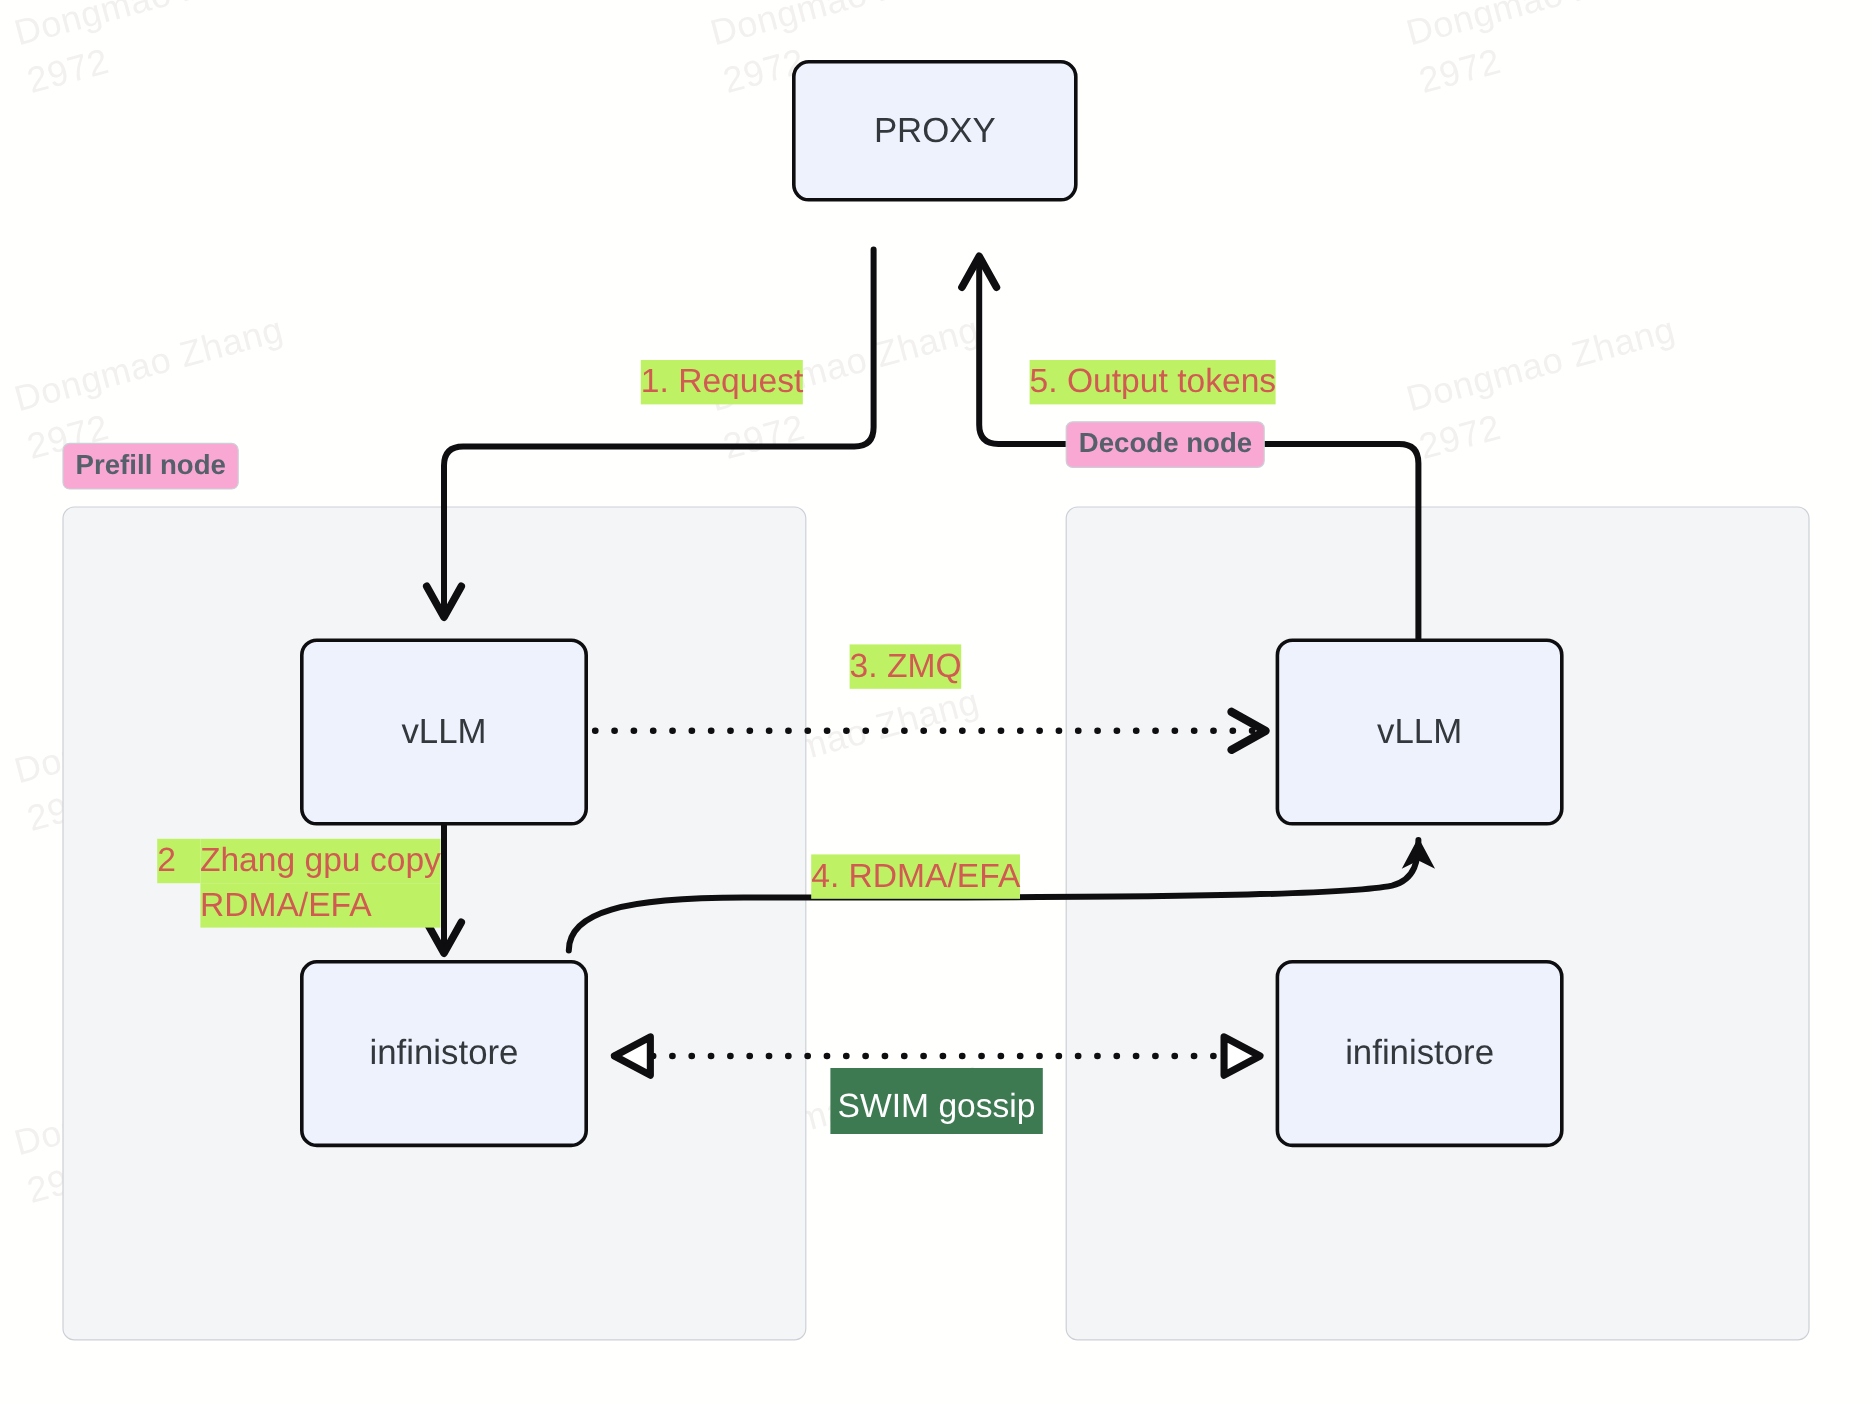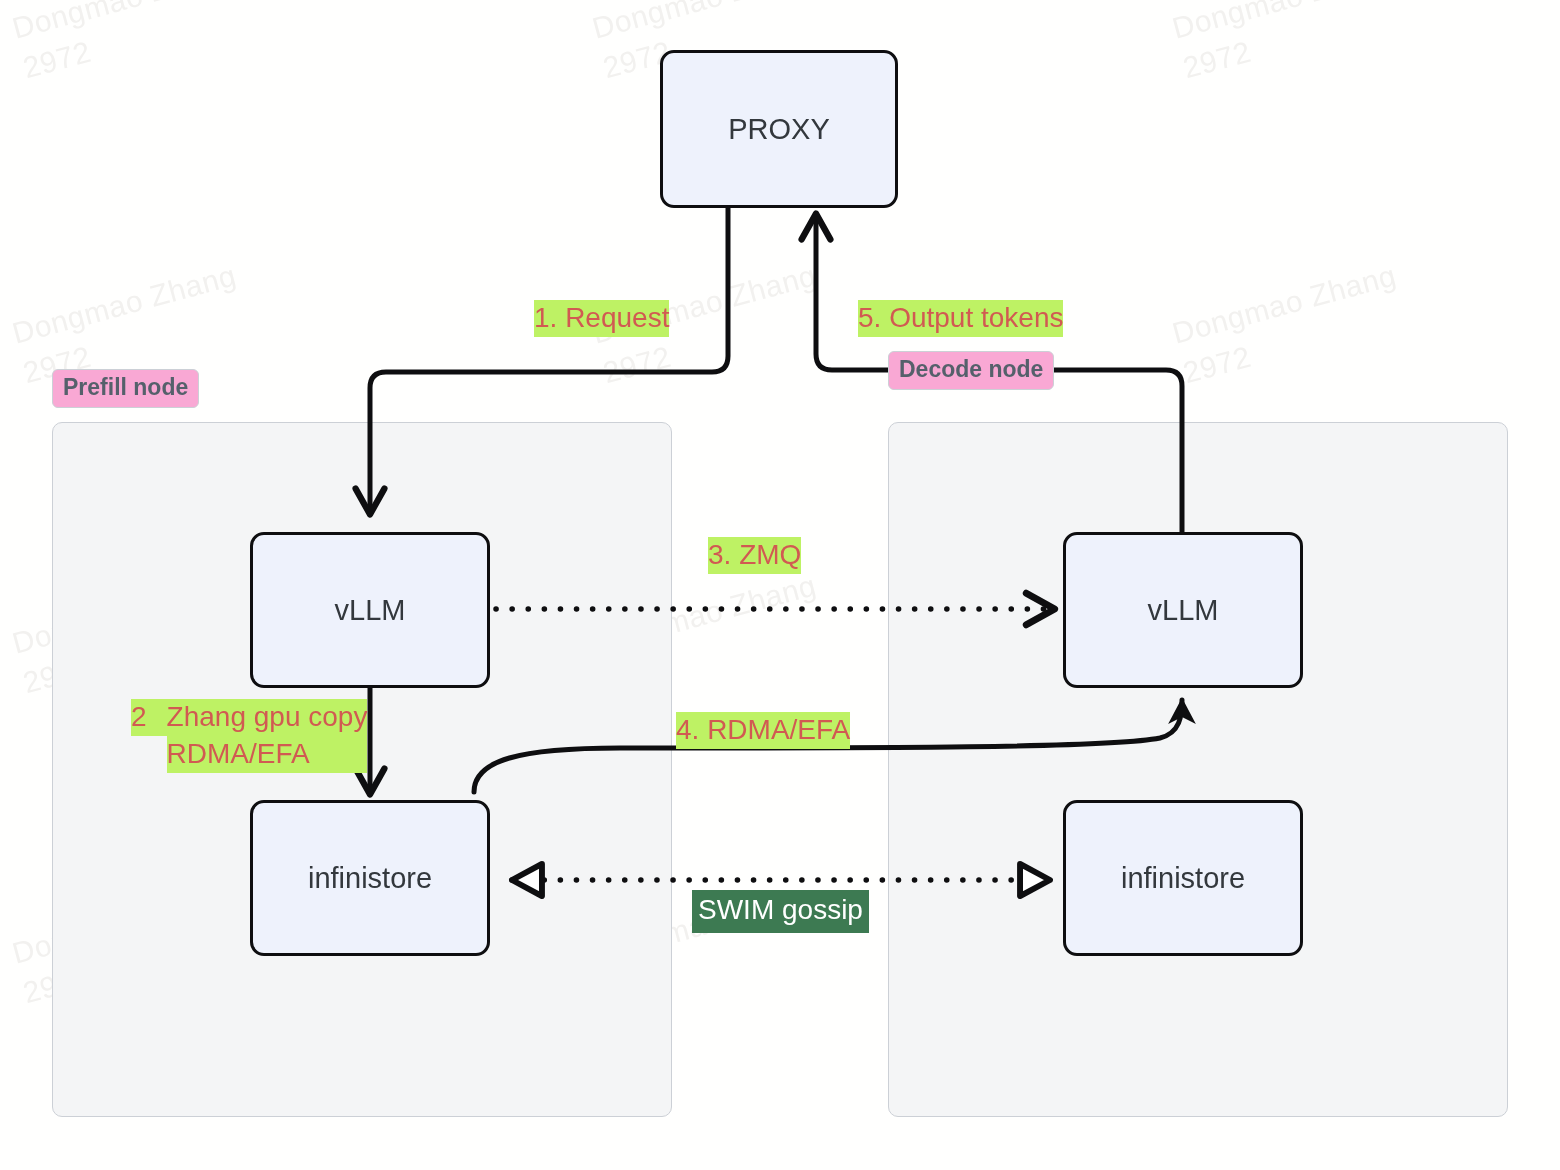--- a/index.html
+++ b/index.html
@@ -101,21 +101,21 @@
     font-family: "Liberation Sans", sans-serif;
     white-space: pre;
     z-index: 7;
     background: #bef264;
     line-height: 1.32;
   }
   .elabel.plain { background: transparent; }
   .elabel.swim {
     background: #3d7a52;
     color: #ffffff;
-    padding: 2px 6px 4px 6px;
+    padding: 14px 6px 4px 6px;
   }
 </style>
 </head>
 <body>
 
 <div id="canvas">
 
   <div class="wm-layer">
     <div class="wm" style="left:8px;  top:10px;"><span>Dongmao Zhang</span>
 <span>2972</span></div>
@@ -174,21 +174,21 @@
 
     <path d="M370,688 L370,792" fill="none" stroke="#0e0e10" stroke-width="5" stroke-linecap="round" marker-end="url(#vhead)"></path>
 
     <path d="M496,609 L1052,609" fill="none" stroke="#0e0e10" stroke-width="5.5" stroke-linecap="round" stroke-dasharray="0.1 16" marker-end="url(#vhead)"></path>
 
     <path d="M474,792 C474,760 520,748 620,748 C880,748 1110,748 1160,738 C1180,733 1182,716 1182,700" fill="none" stroke="#0e0e10" stroke-width="5" stroke-linecap="round" marker-end="url(#filledhead)"></path>
 
     <path d="M512,880 L1050,880" fill="none" stroke="#0e0e10" stroke-width="5.5" stroke-linecap="round" stroke-dasharray="0.1 16" marker-start="url(#opentri-start)" marker-end="url(#opentri-end)"></path>
   </svg>
 
-  <div class="ent" style="left:660px; top:50px; width:238px; height:158px;">
+  <div class="ent" style="left:660px; top:50px; width:238px; height:118px;">
     <span>PROXY</span>
   </div>
 
   <div class="ent" style="left:250px; top:532px; width:240px; height:156px;">
     <span>vLLM</span>
   </div>
 
   <div class="ent" style="left:250px; top:800px; width:240px; height:156px;">
     <span>infinistore</span>
   </div>

